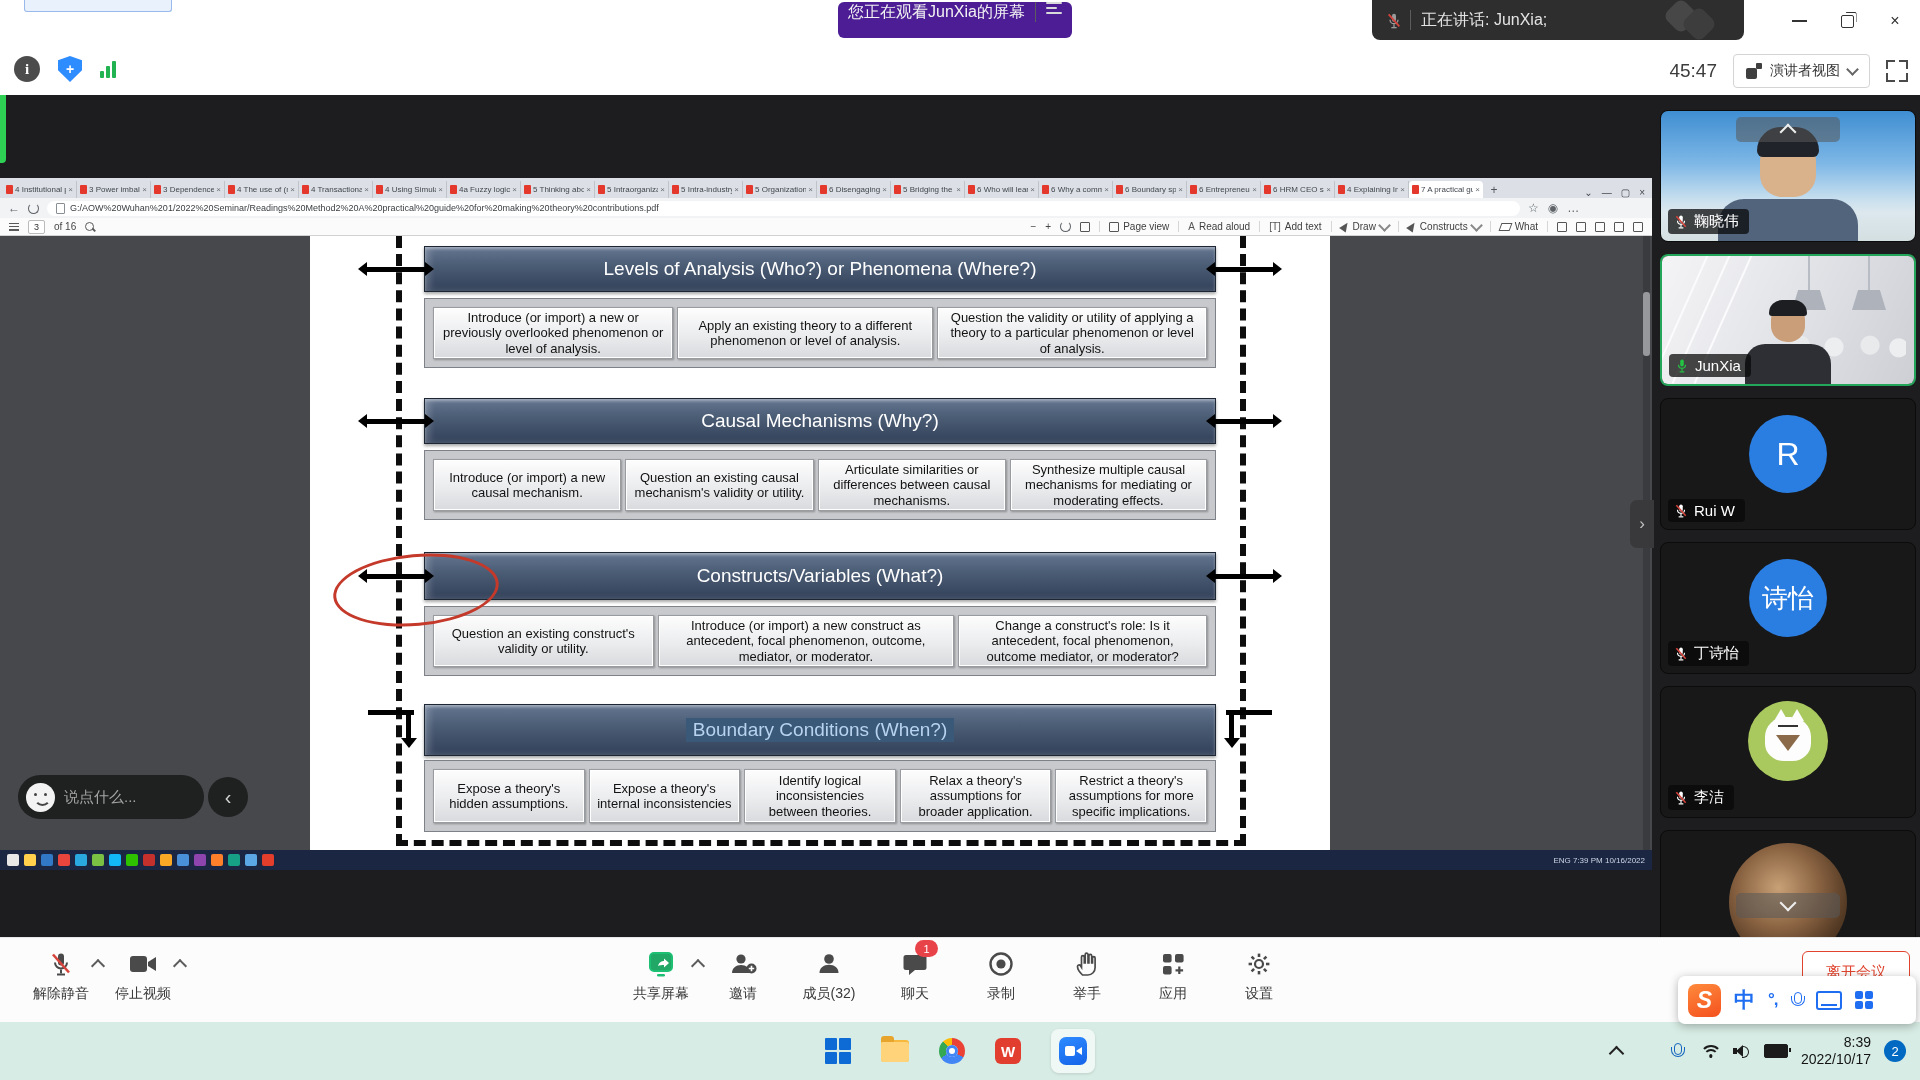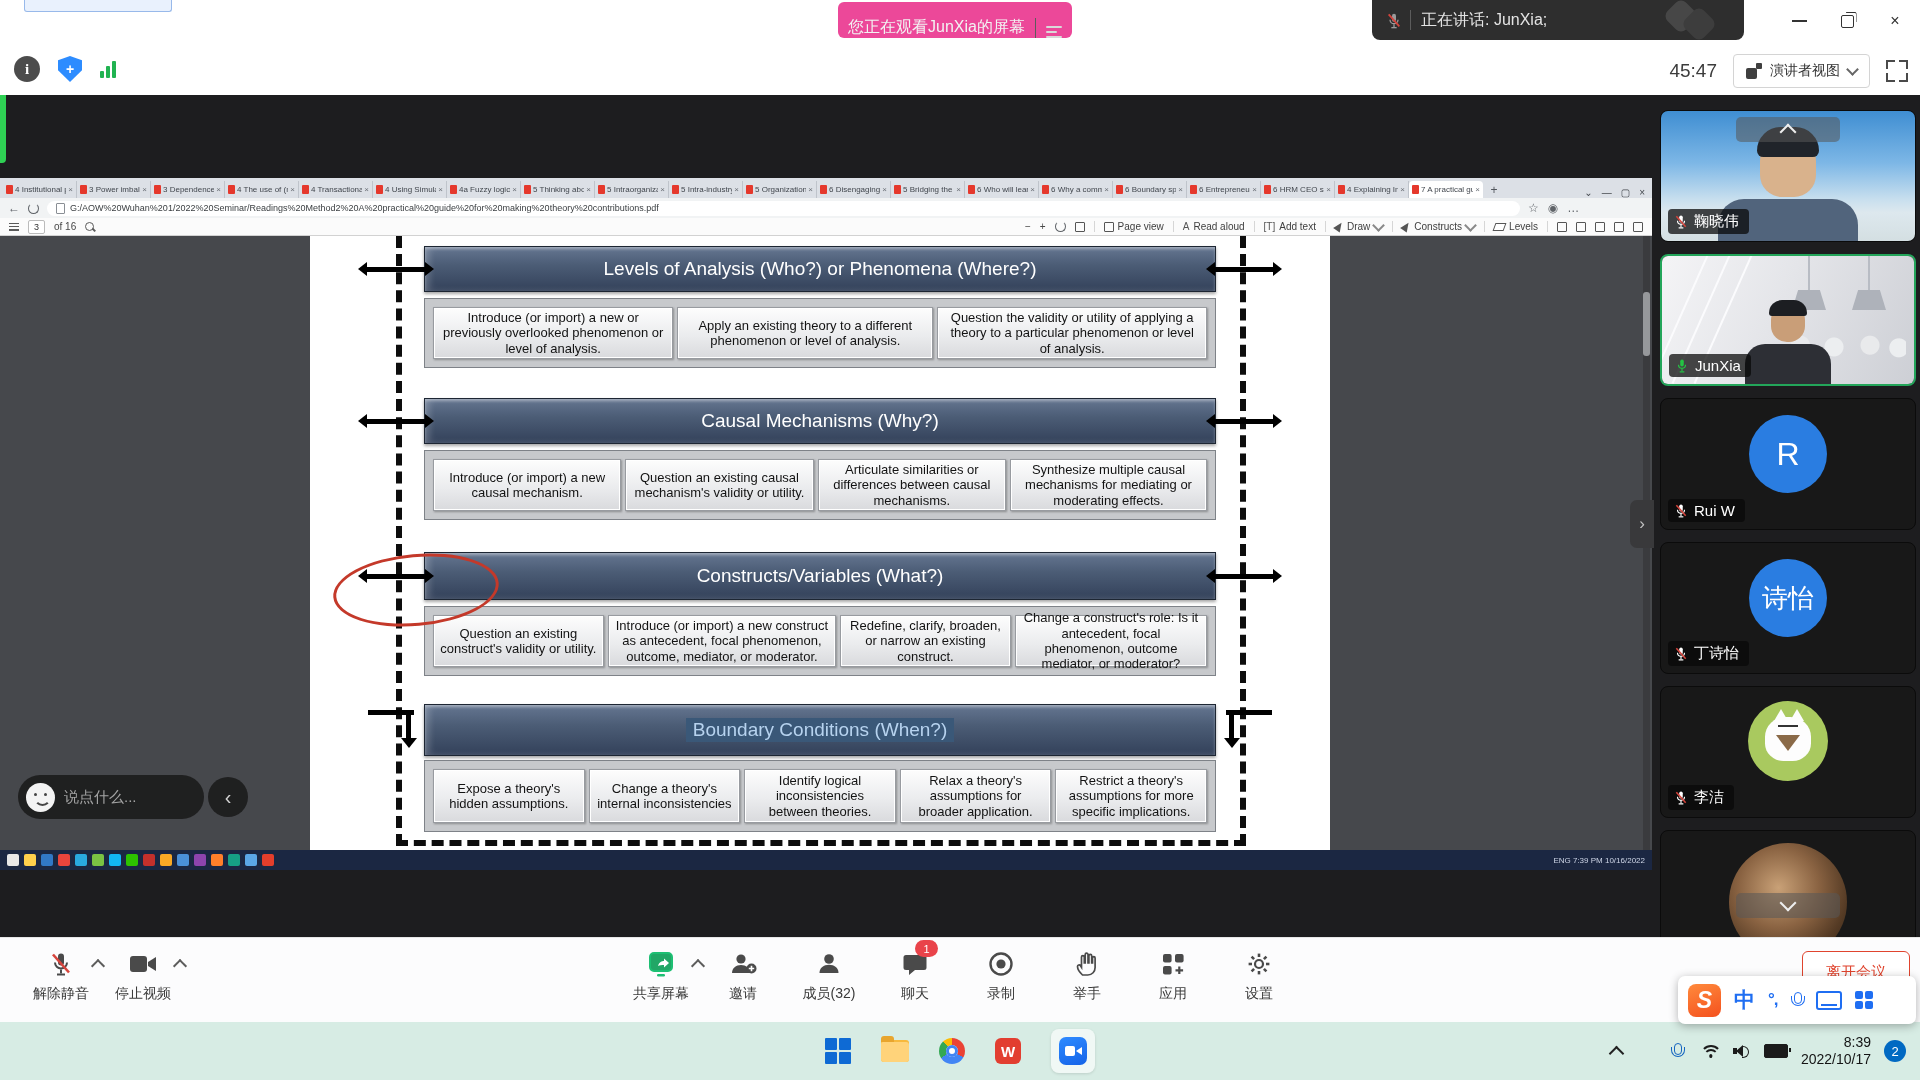--- a/index.html
+++ b/index.html
@@ -2,21 +2,21 @@
 <html><head>
 <meta charset="utf-8">
 <style>
   html,body{margin:0;padding:0;width:1920px;height:1080px;overflow:hidden;
     font-family:"Liberation Sans",sans-serif;background:#191919;}
   #app{position:absolute;inset:0;width:1920px;height:1080px;}
 
   
   .titlebar{position:absolute;left:0;top:0;width:1920px;height:47px;background:#ffffff;border-bottom:1px solid #e2e2e2;}
   .bg-tab{position:absolute;left:24px;top:0;width:146px;height:11px;background:#e9f1fd;border:1px solid #98b9ea;border-top:none;border-radius:0 0 3px 3px;}
-  .view-tooltip{position:absolute;left:838px;top:2px;height:36px;background:#ec4899;border-radius:6px;display:flex;align-items:flex-end;padding:0 10px;gap:10px;z-index:6;}
+  .view-tooltip{position:absolute;left:838px;top:2px;height:36px;background:#4c1d95;border-radius:6px;display:flex;align-items:flex-start;padding:0 10px;gap:10px;z-index:6;}
   .view-tooltip .txt{color:#f2f2f2;font-size:16px;white-space:nowrap;}
   .vsep{width:1px;height:20px;background:#5c5c5c;}
   .menu-lines{width:16px;height:12px;display:flex;flex-direction:column;justify-content:space-between;}
   .menu-lines span{height:2px;background:#d9d9d9;border-radius:1px;}
   .menu-lines span:nth-child(2){width:70%;}
   .speakbar{position:absolute;left:1372px;top:0;width:372px;height:40px;background:#2e2e2e;border-radius:0 0 8px 8px;display:flex;align-items:center;gap:10px;padding:0 14px;box-sizing:border-box;z-index:6;}
   .speakbar .txt{color:#e4e4e4;font-size:16px;white-space:nowrap;}
   .logo-wrap{margin-left:auto;position:relative;width:70px;height:34px;}
   .logo-sq{position:absolute;width:26px;height:26px;border-radius:7px;background:#474747;transform:rotate(45deg);}
   .logo-sq.b{left:26px;top:8px;background:#3d3d3d;}
@@ -449,21 +449,21 @@
             </span>
             <span class="psep"></span>
             <span class="pt">
               <span class="pen-ic"></span>
               <span>Constructs</span>
               <span class="caret-dn" style="border-color: rgb(136, 136, 136);"></span>
             </span>
             <span class="psep"></span>
             <span class="pt">
               <span class="erase-ic"></span>
-              <span>Levels</span>
+              <span>What</span>
             </span>
             <span class="psep"></span>
             <span class="sq-ic"></span>
             <span class="sq-ic"></span>
             <span class="sq-ic"></span>
             <span class="sq-ic"></span>
             <span class="sq-ic"></span>
           </div>
       </div>
       <div class="pdfcontent">
@@ -492,31 +492,30 @@
                 <div class="dbox" style="flex: 1.05 1 0%;">Synthesize multiple causal mechanisms for mediating or moderating effects.</div>
               </div>
               <div class="abar" style="left: 56px; width: 60px; top: 183px;"></div>
               <div class="abar" style="left: 904px; width: 60px; top: 183px;"></div>
               <div class="dhead" style="top: 316px; height: 48px;">
                 <span>Constructs/Variables (What?)</span>
               </div>
               <div class="strip" style="top: 370px; height: 70px;">
                 <div class="dbox" style="flex: 0.95 1 0%;">Question an existing construct's validity or utility.</div>
                 <div class="dbox" style="flex: 1.3 1 0%;">Introduce (or import) a new construct as antecedent, focal phenomenon, outcome, mediator, or moderator.</div>
-                <div class="dbox" style="flex: 0.95 1 0%;">Redefine, clarify, broaden, or narrow an existing construct.</div>
                 <div class="dbox" style="flex: 1.08 1 0%;">Change a construct's role: Is it antecedent, focal phenomenon, outcome mediator, or moderator?</div>
               </div>
               <div class="abar" style="left: 56px; width: 60px; top: 338px;"></div>
               <div class="abar" style="left: 904px; width: 60px; top: 338px;"></div>
               <div class="dhead" style="top: 468px; height: 52px;">
                 <span class="sel">Boundary Conditions (When?)</span>
               </div>
               <div class="strip" style="top: 524px; height: 72px;">
                 <div class="dbox" style="flex: 1 1 0%;">Expose a theory's hidden assumptions.</div>
-                <div class="dbox" style="flex: 1 1 0%;">Change a theory's internal inconsistencies</div>
+                <div class="dbox" style="flex: 1 1 0%;">Expose a theory's internal inconsistencies</div>
                 <div class="dbox" style="flex: 1 1 0%;">Identify logical inconsistencies between theories.</div>
                 <div class="dbox" style="flex: 1 1 0%;">Relax a theory's assumptions for broader application.</div>
                 <div class="dbox" style="flex: 1 1 0%;">Restrict a theory's assumptions for more specific implications.</div>
               </div>
               <div class="vbar" style="left: 58px; top: 474px; width: 46px; height: 5px;"></div>
               <div class="vbar" style="left: 96px; top: 474px; height: 30px;"></div>
               <div class="tri-dn" style="left: 91px; top: 502px;"></div>
               <div class="vbar" style="left: 916px; top: 474px; width: 46px; height: 5px;"></div>
               <div class="vbar" style="left: 919px; top: 474px; height: 30px;"></div>
               <div class="tri-dn" style="left: 914px; top: 502px;"></div>

